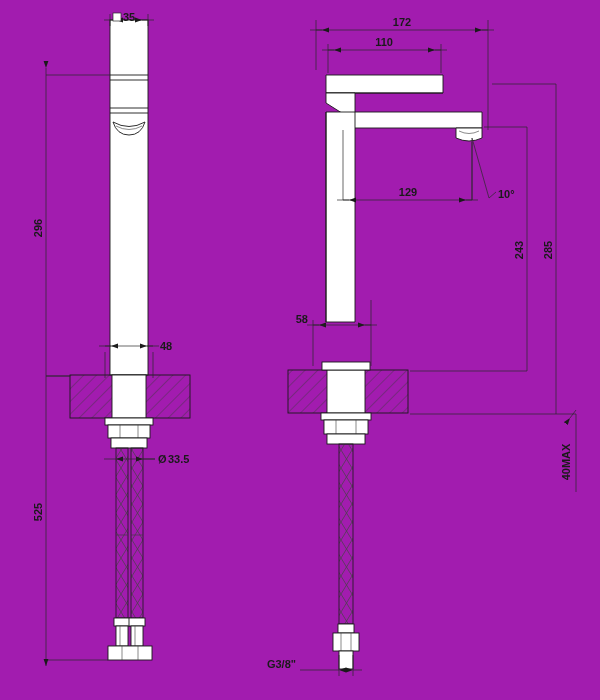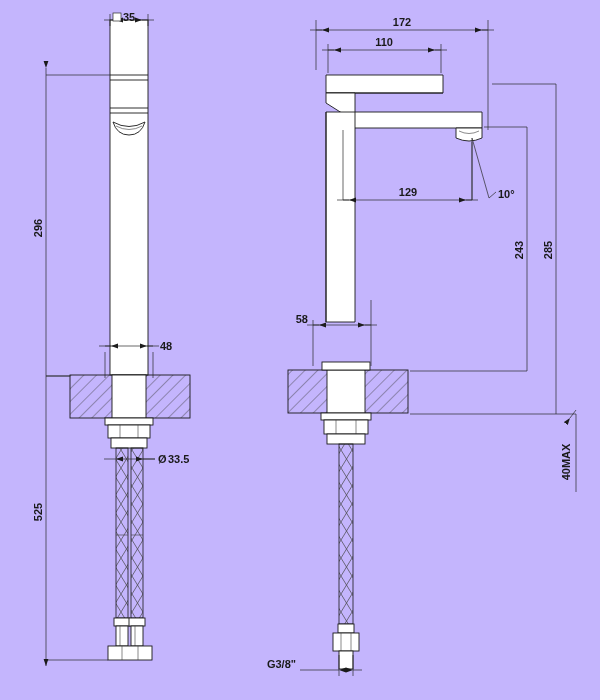--- a/index.html
+++ b/index.html
@@ -10,21 +10,21 @@
   body {
     width: 600px;
     height: 700px;
     overflow: hidden;
     font-family: "Liberation Sans", sans-serif;
   }
   #drawing-root {
     position: relative;
     width: 600px;
     height: 700px;
-    background: #c4b5fd;
+    background: #a21caf;
   }
   #drawing-root svg {
     display: block;
   }
   .dim-text {
     font-family: "Liberation Sans", sans-serif;
     font-size: 11px;
     font-weight: bold;
     fill: #1a1a1a;
   }

